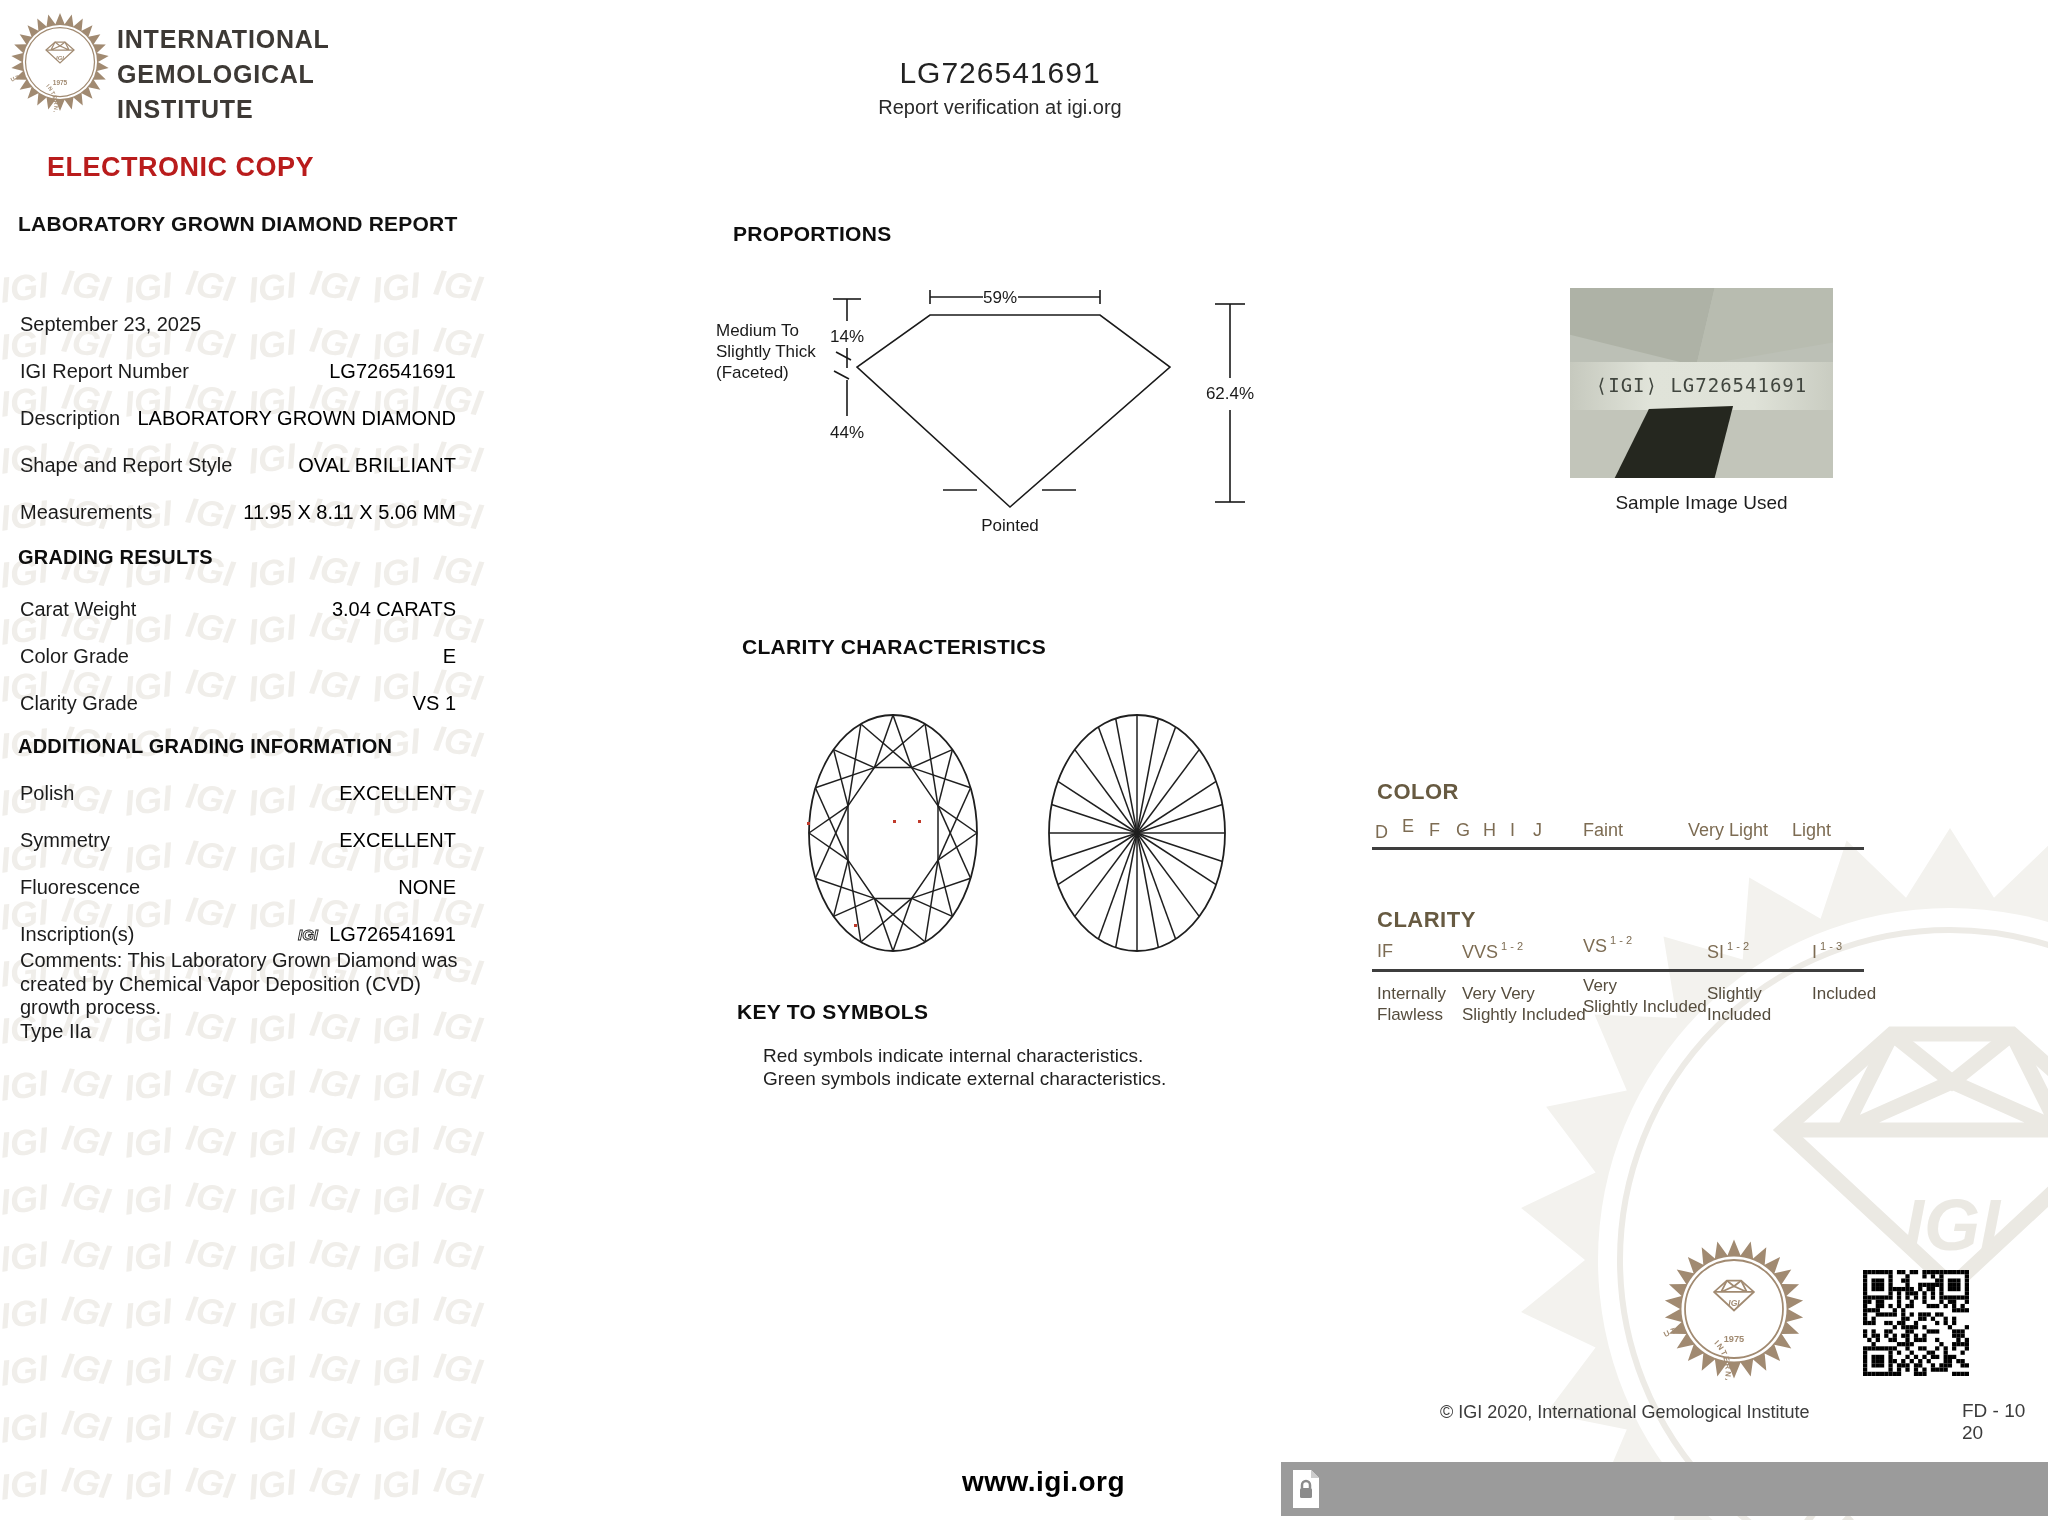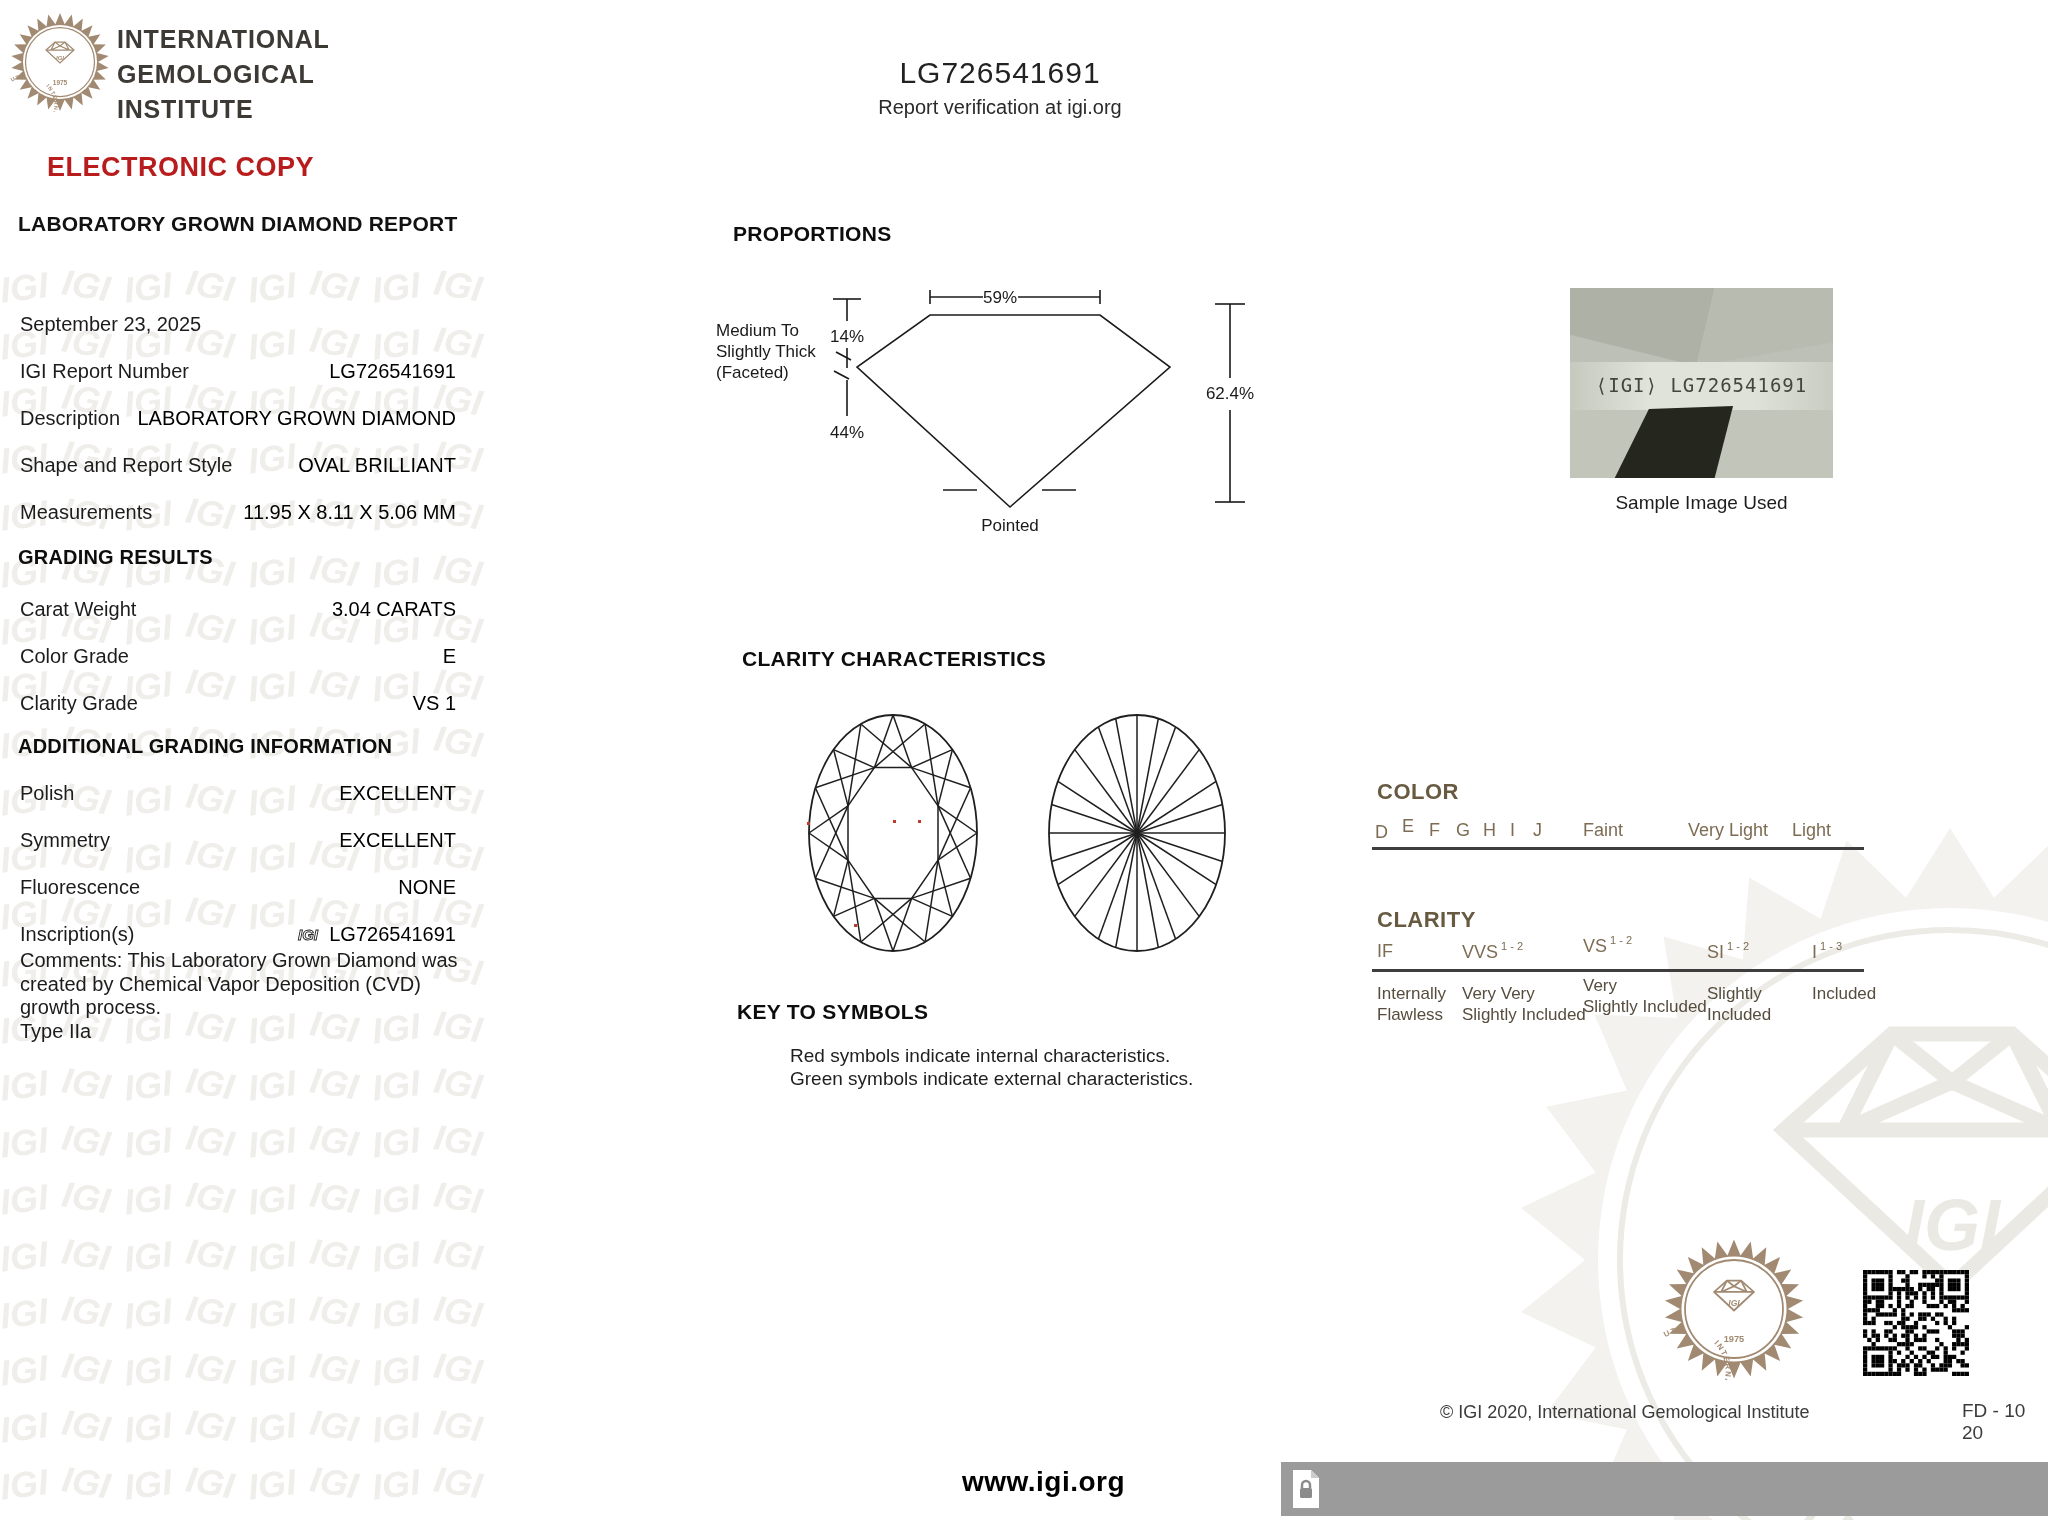--- a/index.html
+++ b/index.html
@@ -20,21 +20,21 @@
   .rep-num{font-size:30px;color:#222;letter-spacing:1px;text-align:center;}
   .rep-ver{font-size:20px;color:#2a2a2a;text-align:center;}
   
   .row{display:flex;justify-content:space-between;width:436px;left:20px;}
   .lbl{font-size:20px;color:#1c1c1c;white-space:nowrap;}
   .val{font-size:20px;color:#000;font-weight:500;white-space:nowrap;text-align:right;}
   .sec-h{font-size:20px;font-weight:700;color:#0d0d0d;letter-spacing:.2px;}
   .comments{font-size:20px;line-height:23.5px;color:#1c1c1c;width:452px;}
   
   .mid-h{font-size:21px;font-weight:700;color:#0d0d0d;letter-spacing:.3px;}
-  .key-line{font-size:19px;color:#1f1f1f;line-height:23px;margin-left:27px;}
+  .key-line{font-size:19px;color:#1f1f1f;line-height:23px;}
   svg text{font-family:"Liberation Sans",sans-serif;}
   .diag line,.diag path,.diag polyline{stroke:#1a1a1a;stroke-width:1.6;fill:none;}
   .diag text{font-size:17px;fill:#1a1a1a;}
   .facets line,.facets polygon{stroke:#1f1f1f;stroke-width:1.5;fill:none;}
   
   .sample{left:1570px;top:288px;width:263px;height:190px;background:#bcc0b6;overflow:hidden;}
   .sample .band{position:absolute;left:0;top:74px;width:263px;height:48px;
                 background:linear-gradient(90deg,#c6c9be,#e0e3d9 30%,#dfe2d8 70%,#c9ccc1);}
   .sample .insc{position:absolute;left:0;top:86px;width:263px;text-align:center;
                 font-family:"DejaVu Sans Mono",monospace;font-size:19px;color:#41463f;letter-spacing:1px;}
@@ -214,21 +214,21 @@
     <div class="tri" style="left:0;top:122px;width:263px;height:68px;background:#c2c5ba;
          clip-path:polygon(0 0,100% 0,100% 100%,0 100%);"></div>
     <div class="tri" style="left:0;top:118px;width:263px;height:72px;background:#25271f;
          clip-path:polygon(30% 4%,62% 0,55% 100%,17% 100%);"></div>
     <div class="insc">
       ⟨IGI⟩ <span>LG726541691</span>
     </div>
   </div>
   <div class="abs z2 caption" style="left:1570px;top:492px;width:263px;">Sample Image Used</div>
 
-  <div class="abs z2 mid-h" style="left:742px;top:635px;margin-top:12px;">CLARITY CHARACTERISTICS</div>
+  <div class="abs z2 mid-h" style="left:742px;top:635px;">CLARITY CHARACTERISTICS</div>
 
   <svg class="abs z2 facets" style="left:805px;top:711px;" width="176" height="244" viewBox="0 0 176 244">
     <ellipse cx="88" cy="122" rx="84" ry="118" fill="none" stroke="#1f1f1f" stroke-width="1.8"></ellipse>
     <g id="crown-facets">
         <polygon points="106.6,56.6 133.0,94.9 133.0,149.1 106.6,187.4 69.4,187.4 43.0,149.1 43.0,94.9 69.4,56.6"></polygon>
         <line x1="88.0" y1="4.0" x2="69.4" y2="56.6"></line>
         <line x1="88.0" y1="4.0" x2="106.6" y2="56.6"></line>
         <line x1="120.1" y1="13.0" x2="133.0" y2="94.9"></line>
         <line x1="120.1" y1="13.0" x2="69.4" y2="56.6"></line>
         <line x1="147.4" y1="38.6" x2="106.6" y2="56.6"></line>

